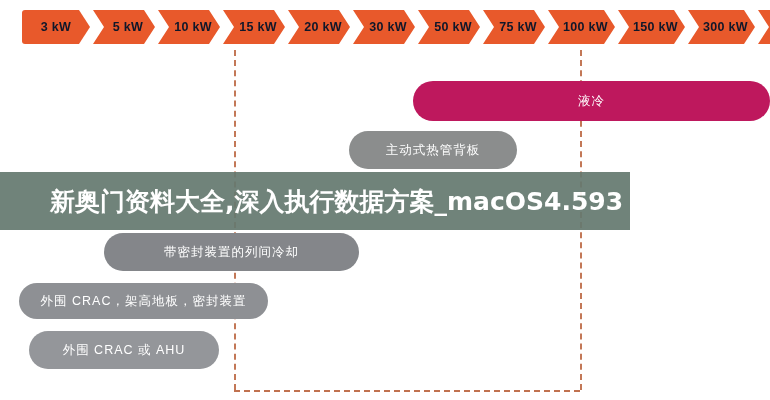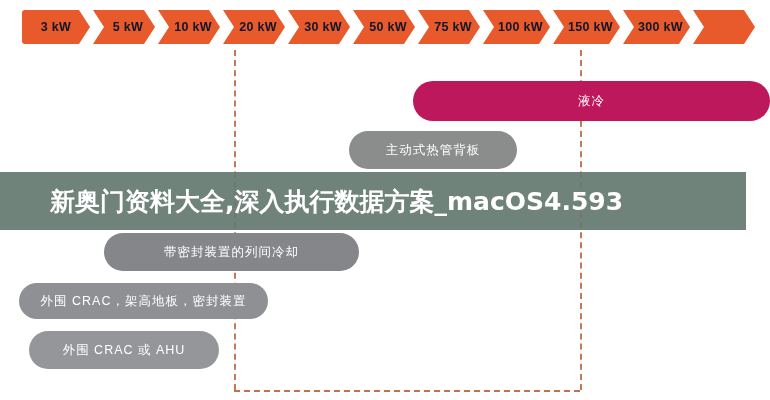--- a/index.html
+++ b/index.html
@@ -67,21 +67,21 @@
     justify-content:center;
     font-size:12.5px;
     letter-spacing:1px;
     box-sizing:border-box;
     white-space:nowrap;
   }
 
   
   .banner{
     position:absolute;
-    left:0;top:172px;width:746px;height:58px;
+    left:0;top:172px;width:630px;height:58px;
     background:#667a70;
     opacity:.93;
     display:flex;
     align-items:center;
   }
   .banner-text{
     color:#ffffff;
     font-size:25px;
     font-weight:bold;
     letter-spacing:0px;
@@ -97,20 +97,23 @@
 
   <div class="scale" id="scale">
       <div class="chev first" style="width: 68px; background: rgb(232, 89, 43);">
         <span>3 kW</span>
       </div>
       <div class="chev" style="width: 62px; background: rgb(232, 89, 43);">
         <span>5 kW</span>
       </div>
       <div class="chev" style="width: 62px; background: rgb(232, 89, 43); justify-content: center;">
         <span>10 kW</span>
+      </div>
+      <div class="chev" style="width: 62px; background: rgb(232, 89, 43);">
+        <span>15 kW</span>
       </div>
       <div class="chev" style="width: 62px; background: rgb(232, 89, 43);">
         <span>20 kW</span>
       </div>
       <div class="chev" style="width: 62px; background: rgb(232, 89, 43);">
         <span>30 kW</span>
       </div>
       <div class="chev" style="width: 62px; background: rgb(232, 89, 43);">
         <span>50 kW</span>
       </div>

